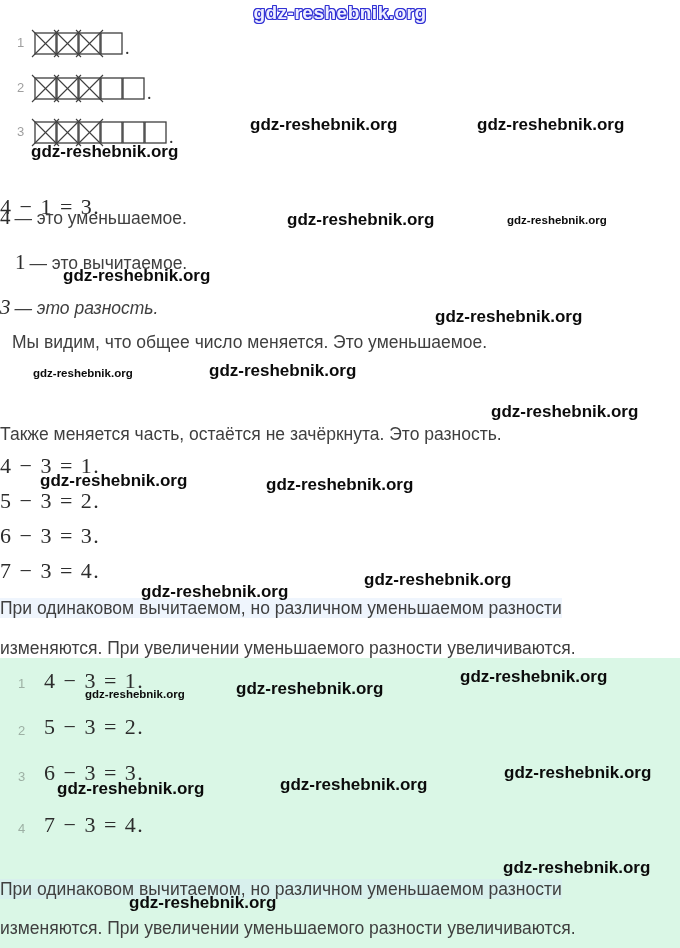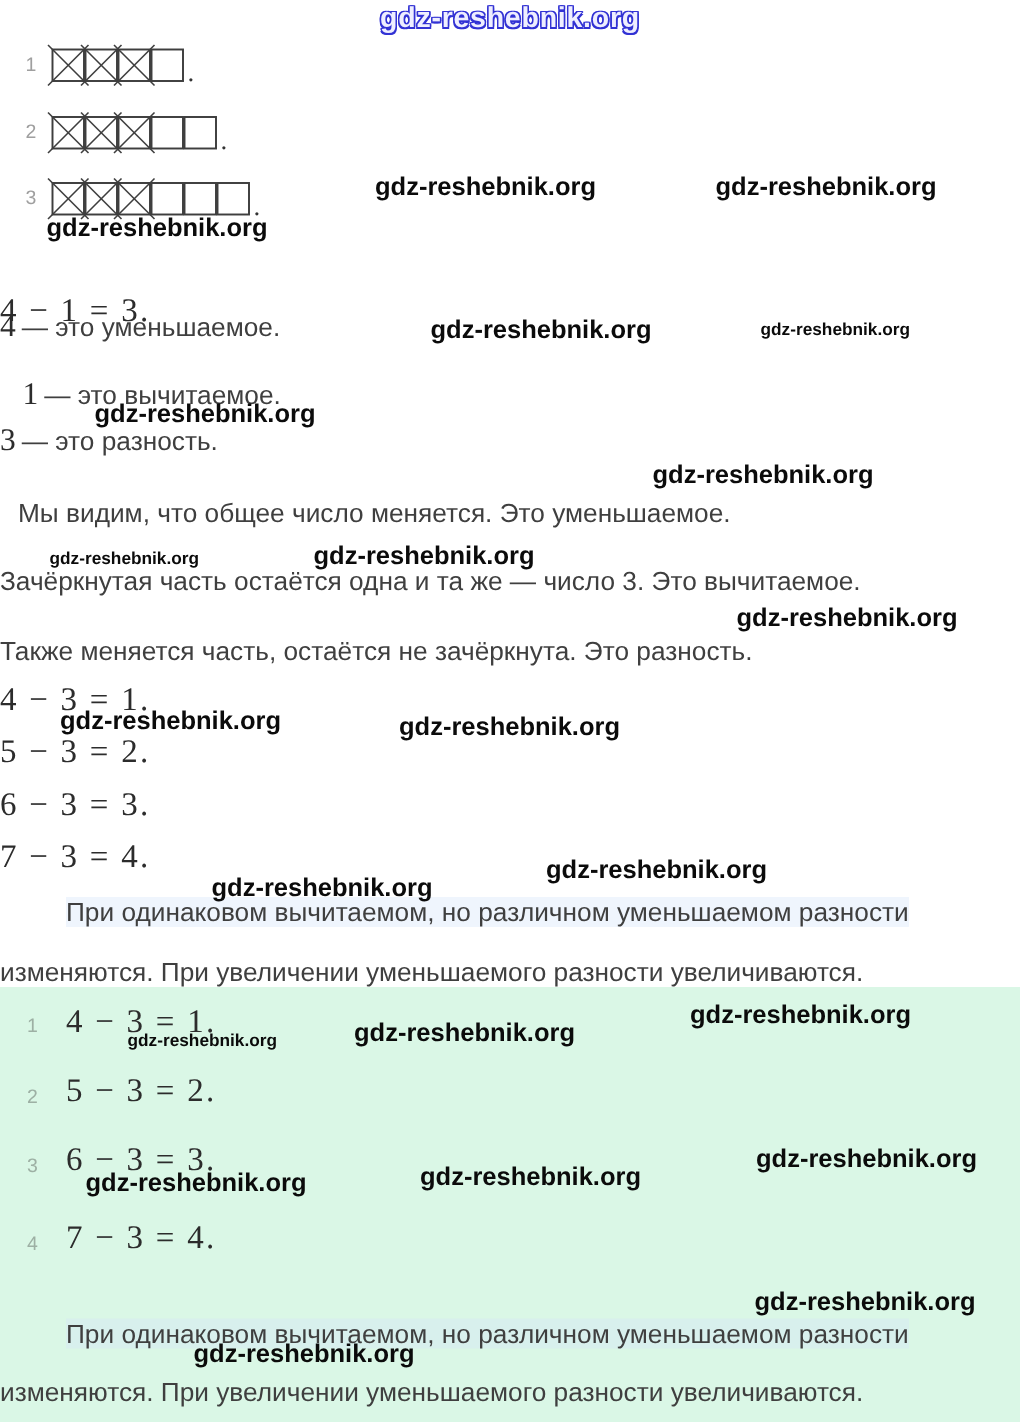--- a/index.html
+++ b/index.html
@@ -48,21 +48,21 @@
     letter-spacing:1.5px;line-height:1;
     white-space:nowrap;
   }
   
   .txt{
     position:absolute;
     font-family:"Liberation Sans",sans-serif;
     font-size:17.5px;color:#3f3f3f;
     line-height:1.15;white-space:nowrap;
   }
-  .hl{background:rgba(213,230,249,0.38);margin-left:44px;}
+  .hl{background:rgba(213,230,249,0.38);}
   
   .def .num{
     font-family:"Liberation Serif","DejaVu Serif",serif;
     font-size:21px;color:#2c2c2c;margin-right:4px;
   }
   
   .rownum{
     position:absolute;
     font-family:"Liberation Sans",sans-serif;
     font-size:13px;color:#9f9f9f;line-height:1;
@@ -128,26 +128,25 @@
     </svg>
 
   <div class="eq" style="left:0px;top:158px;margin-top:38px;">4 − 1 = 3.</div>
 
   <div class="txt def" style="left:0px;top:205px;">
     <span class="num">4</span><span>— это уменьшаемое.</span>
   </div>
   <div class="txt def" style="left:15px;top:250px;">
     <span class="num">1</span><span>— это вычитаемое.</span>
   </div>
-  <div class="txt def" style="left:0px;top:281px;">
+  <div class="txt def" style="left:0px;top:295px;font-style:italic;">
     <span class="num">3</span><span>— это разность.</span>
   </div>
 
   <div class="txt" style="left:12px;top:332px;">Мы видим, что общее число меняется. Это уменьшаемое.</div>
-  <div class="txt" style="left:0px;top:377px;">Зачёркнутая часть остаётся одна и та же — число 3. Это вычитаемое.</div>
   <div class="txt" style="left:0px;top:424px;">Также меняется часть, остаётся не зачёркнута. Это разность.</div>
 
   <div class="eq" style="left:0px;top:455px;">4 − 3 = 1.</div>
   <div class="eq" style="left:0px;top:490px;">5 − 3 = 2.</div>
   <div class="eq" style="left:0px;top:525px;">6 − 3 = 3.</div>
   <div class="eq" style="left:0px;top:560px;">7 − 3 = 4.</div>
 
   <div class="txt hl" style="left:0px;top:598px;">При одинаковом вычитаемом, но различном уменьшаемом разности</div>
   <div class="txt" style="left:0px;top:638px;">изменяются. При увеличении уменьшаемого разности увеличиваются.</div>
 

